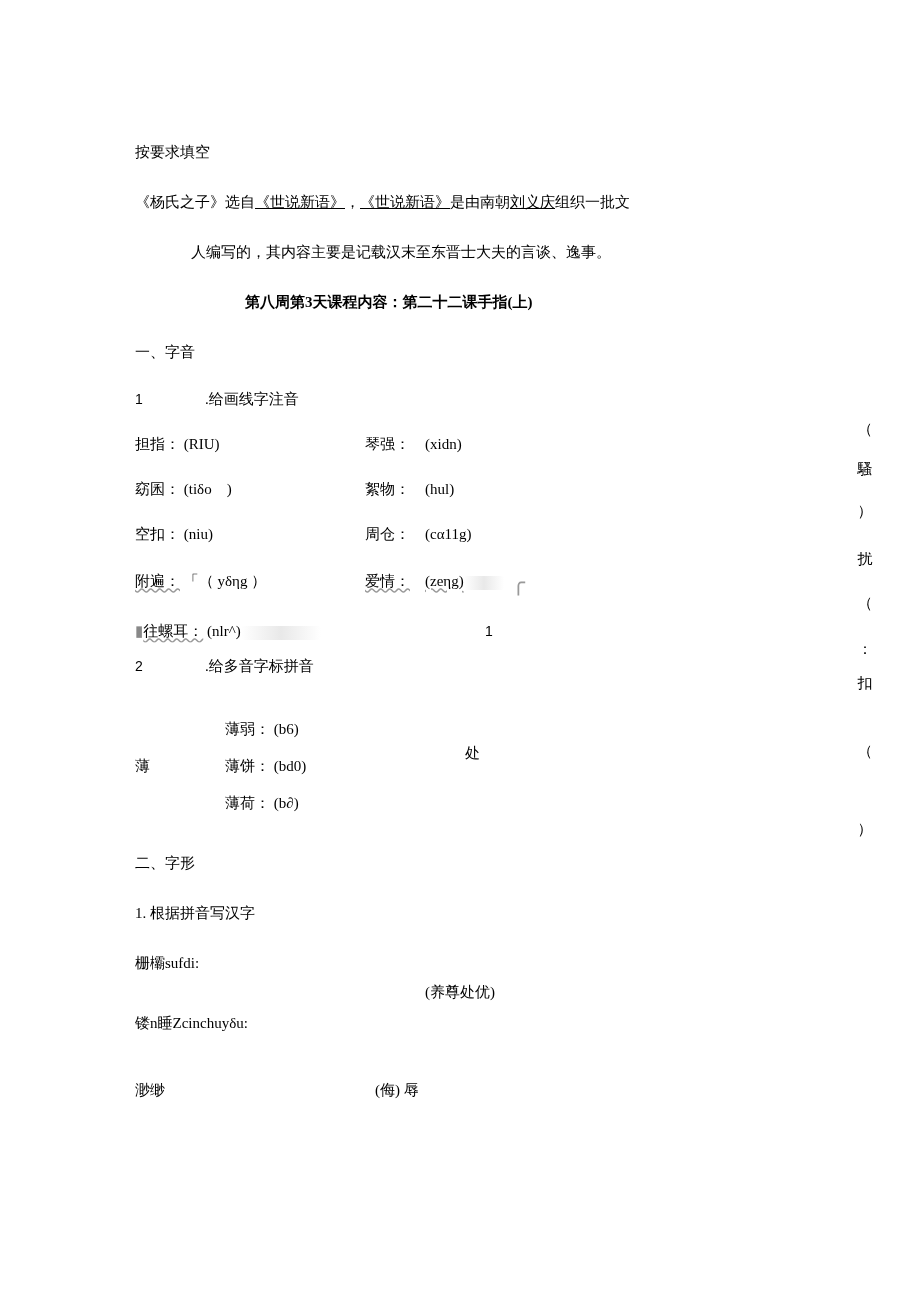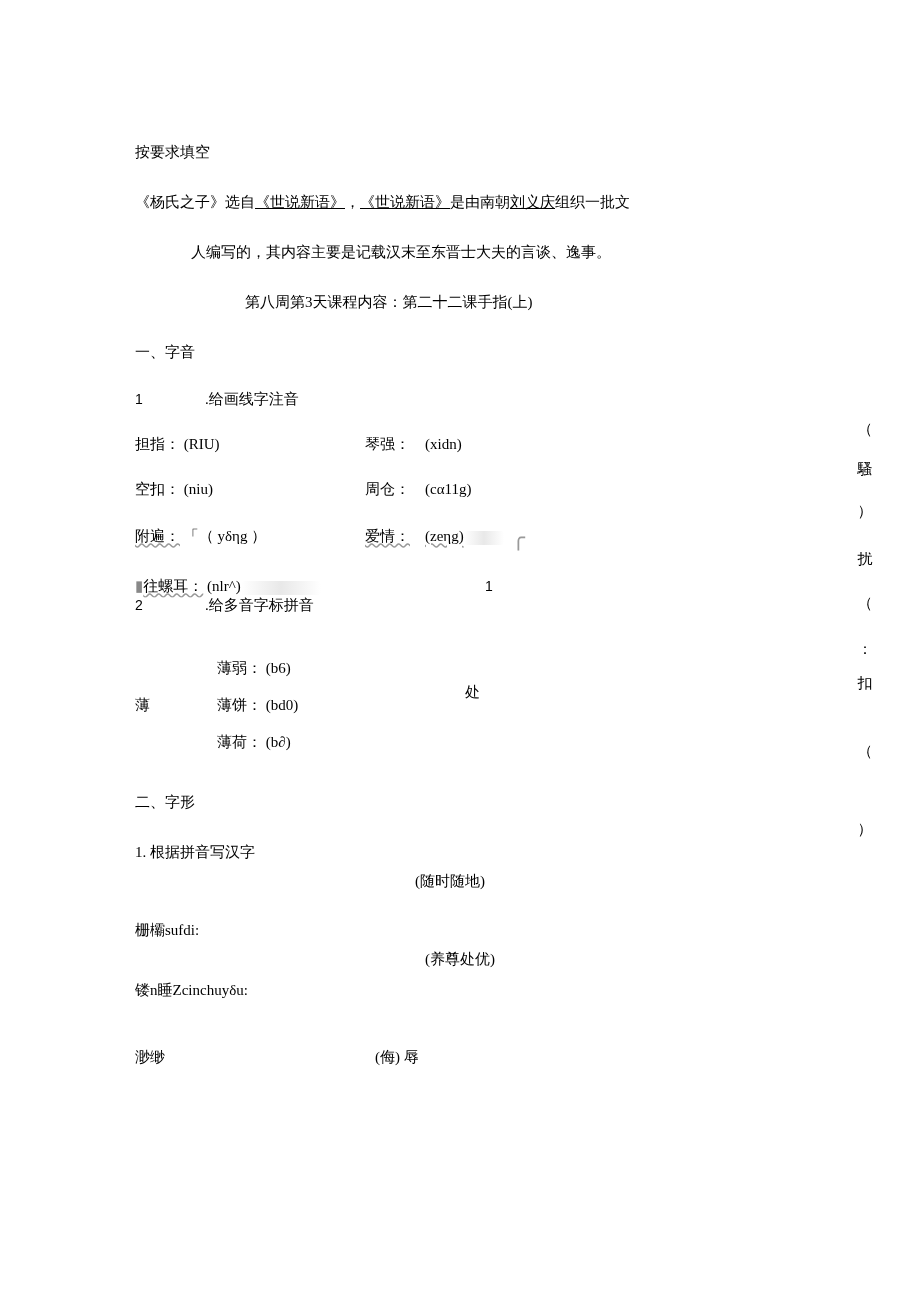--- a/index.html
+++ b/index.html
@@ -38,21 +38,21 @@
     right: 40px;
     width: 30px;
     text-align: center;
   }
   .bo-block {
     display: flex;
     align-items: center;
     margin-bottom: 20px;
   }
   .bo-left { width: 80px; }
-  .bo-mid { margin-left: 2px; }
+  .bo-mid { margin-left: 10px; }
   .bo-mid div { margin: 18px 0; }
   .wavy {
     text-decoration: wavy underline;
     text-decoration-color: #999;
   }
   .gray-accent {
     color: #888;
   }
   .smudge {
     display: inline-block;
@@ -66,21 +66,21 @@
     width: 40px;
   }
   .curve {
     display: inline-block;
     font-size: 22px;
     color: #999;
     vertical-align: middle;
     margin-left: 8px;
   }
   .indent-2 { margin-left: 56px; }
-  .indent-3 { margin-left: 110px; }
+  .indent-3 { margin-left: 110px; font-weight: bold; }
   .small-num {
     font-family: Arial, sans-serif;
     font-size: 14px;
   }
   .mid-right {
     position: absolute;
     left: 440px;
     width: 200px;
   }
 </style>
@@ -115,34 +115,39 @@
   <span class="right-col" style="top:674px;">扣</span>
   <span class="right-col" style="top:742px;">（</span>
   <span class="right-col" style="top:820px;">）</span>
 
   <div class="row">
     <span class="col-a"><span>担指：</span> <span>(RIU)</span></span>
     <span class="col-b">琴强：</span>
     <span class="col-c">(xidn)</span>
   </div>
 
+  <div class="row">
+    <span class="col-a"><span>窈囷：</span> <span>(tiδo</span>&nbsp;&nbsp;&nbsp;&nbsp;<span>)</span></span>
+    <span class="col-b">絮物：</span>
+    <span class="col-c">(hul)</span>
+  </div>
 
   <div class="row">
     <span class="col-a"><span>空扣：</span> <span>(niu)</span></span>
     <span class="col-b">周仓：</span>
     <span class="col-c">(cα11g)</span>
   </div>
 
   <div class="row">
     <span class="col-a"><span class="wavy">附遍：</span> <span>「（  yδηg  ）</span></span>
     <span class="col-b wavy">爱情：</span>
     <span class="col-c"><span class="wavy">(zeηg)</span><span class="smudge smudge-sm"></span><span class="curve">╭</span></span>
   </div>
 
-  <div class="row" style="margin-bottom:0;">
+  <div class="row" style="margin-bottom:16px;">
     <span class="col-a"><span class="gray-accent">▮</span><span class="wavy">往螺耳：</span> <span>(nlr^)</span><span class="smudge"></span></span>
     <span class="mid-right small-num" style="position:static;margin-left:120px;">1</span>
   </div>
 
   <div class="row">
     <span class="small-num" style="width:70px;display:inline-block;">2</span>
     <span>.给多音字标拼音</span>
   </div>
 
   <div class="bo-block" style="position:relative;">
@@ -152,23 +157,20 @@
       <div><span>薄饼：</span> <span>(bd0)</span></div>
       <div><span>薄荷：</span> <span>(b∂)</span></div>
     </div>
     <span style="position:absolute;left:330px;top:42px;">处</span>
   </div>
 
   <div class="line">二、字形</div>
 
   <div class="line">1. 根据拼音写汉字</div>
 
-  <div style="position:relative;height:28px;">
-    <span style="position:absolute;left:280px;top:-18px;">(随时随地)</span>
-  </div>
   <div class="line">栅欛sufdi:</div>
 
   <div style="position:relative;height:10px;">
     <span style="position:absolute;left:290px;top:-18px;">(养尊处优)</span>
   </div>
   <div class="line">镂n睡Zcinchuyδu:</div>
 
 
   <div class="row" style="margin-top:20px;">
     <span style="width:240px;margin-top:20px;">渺缈</span>

